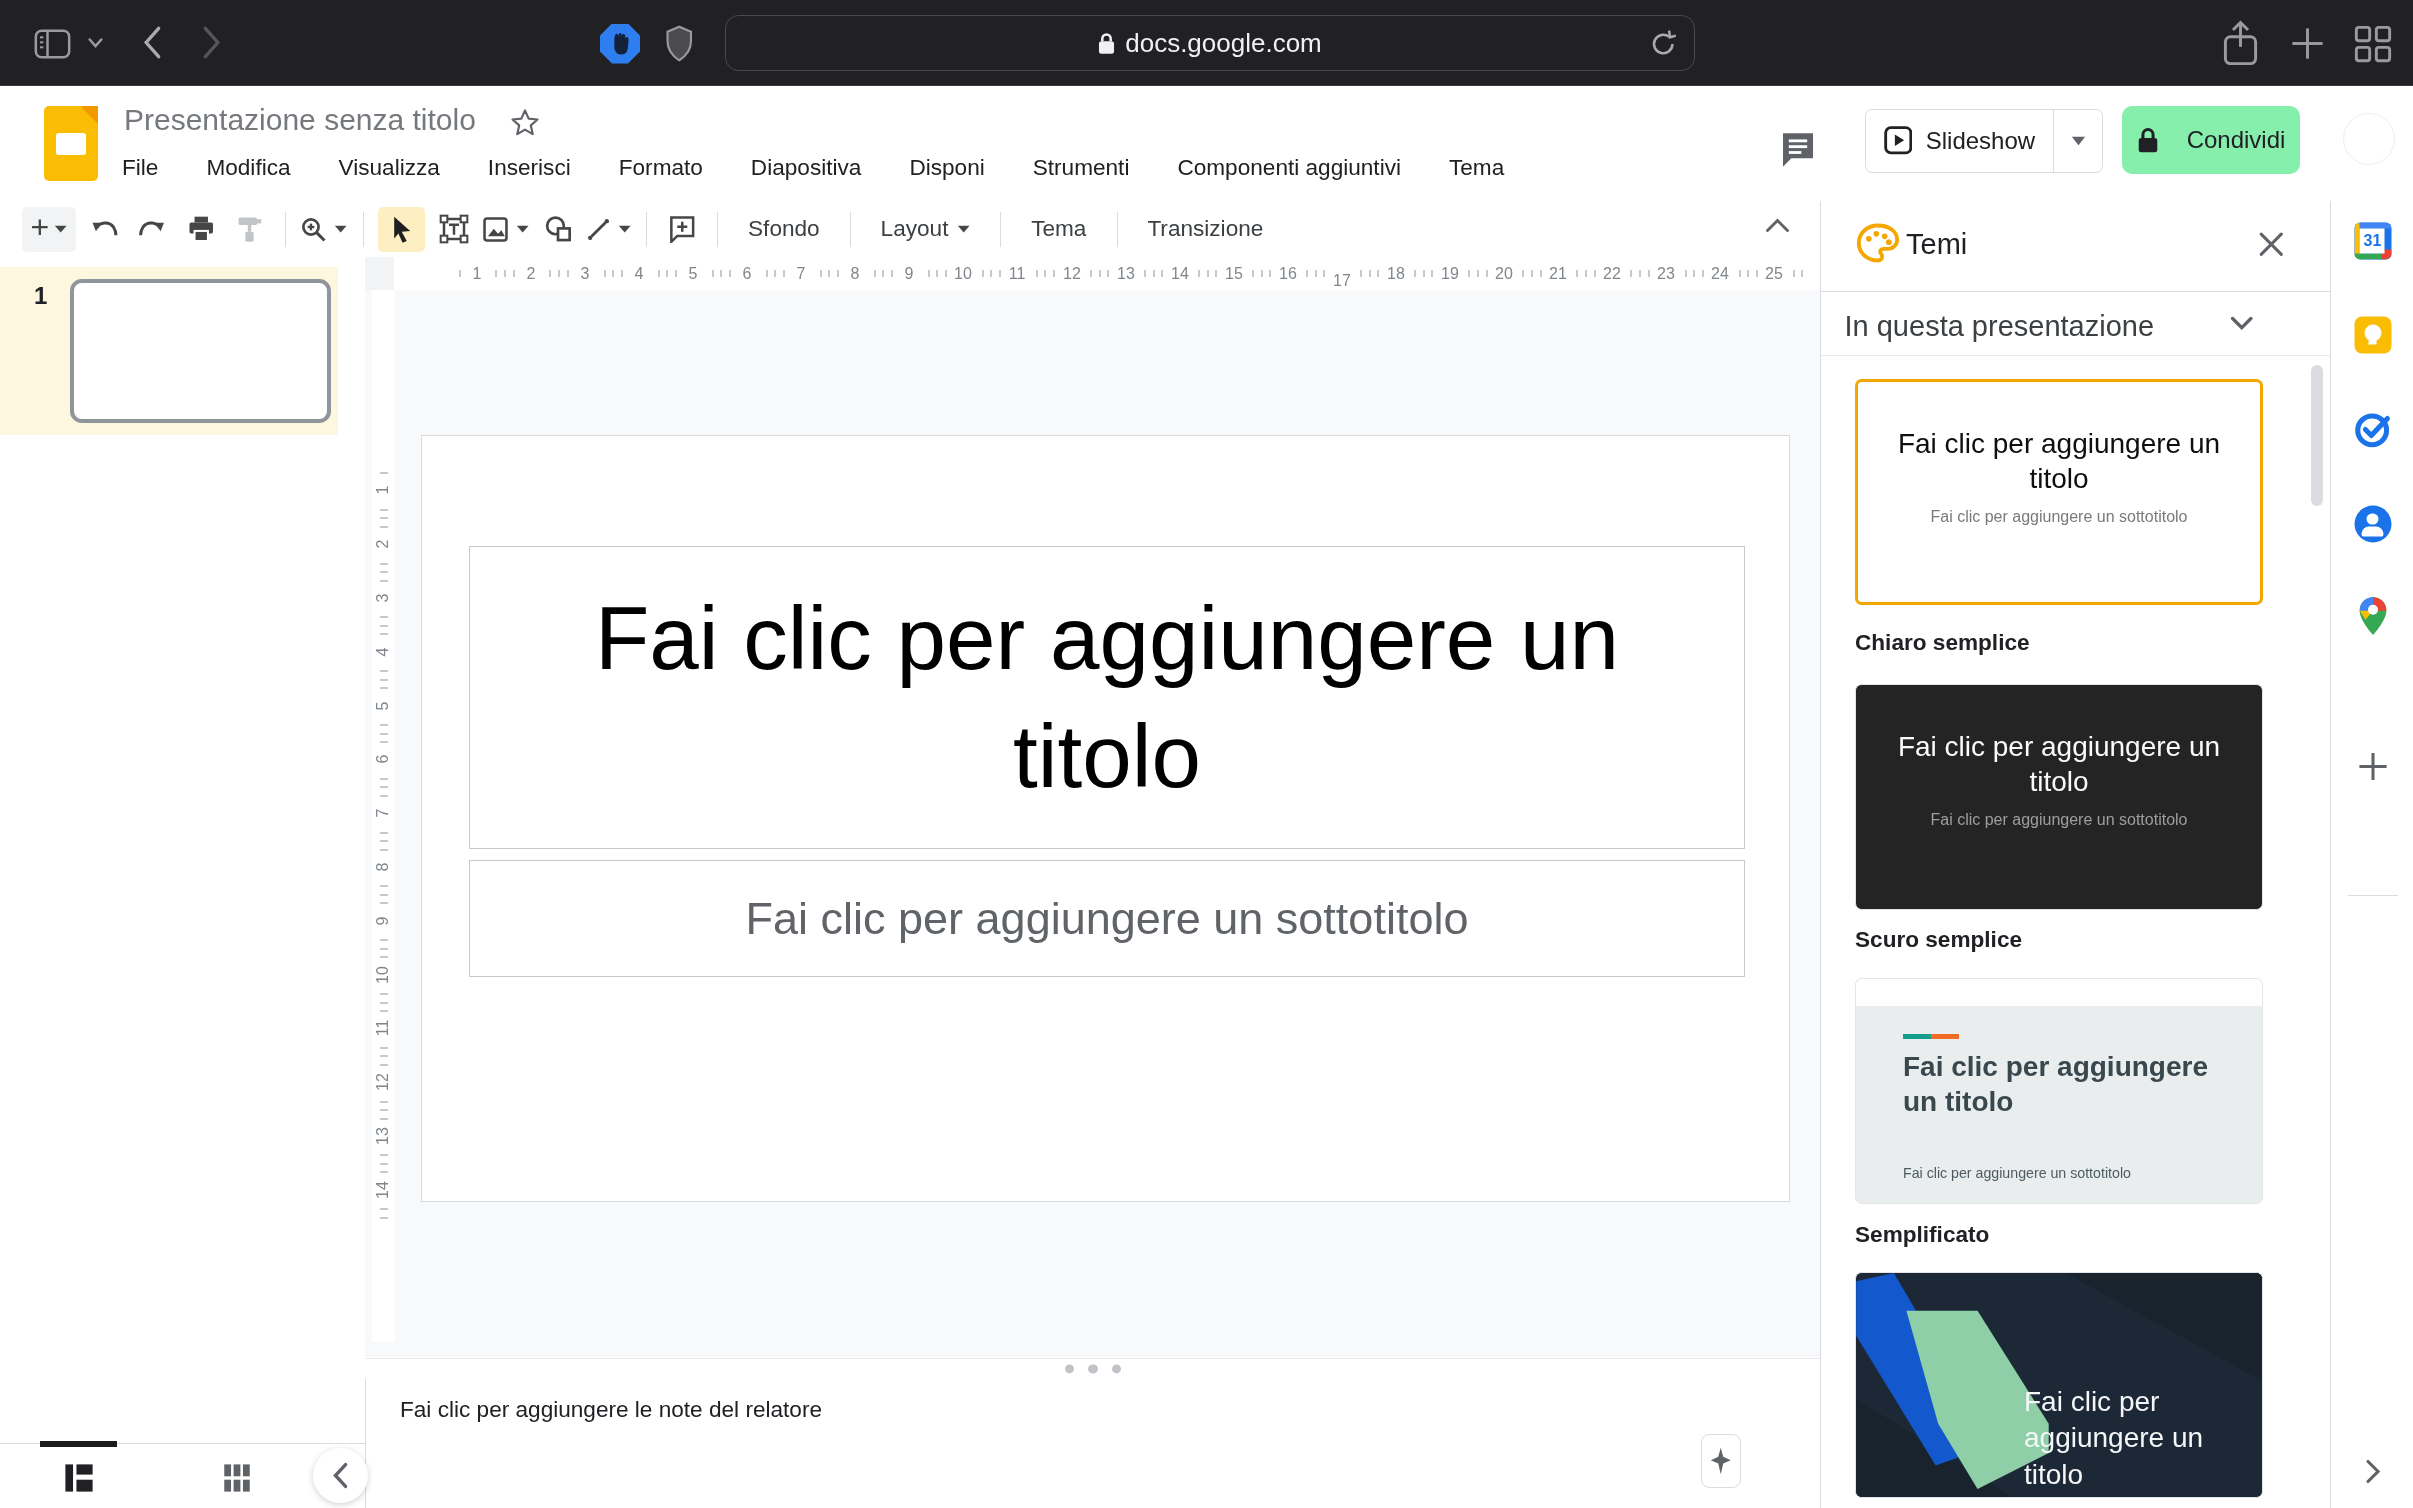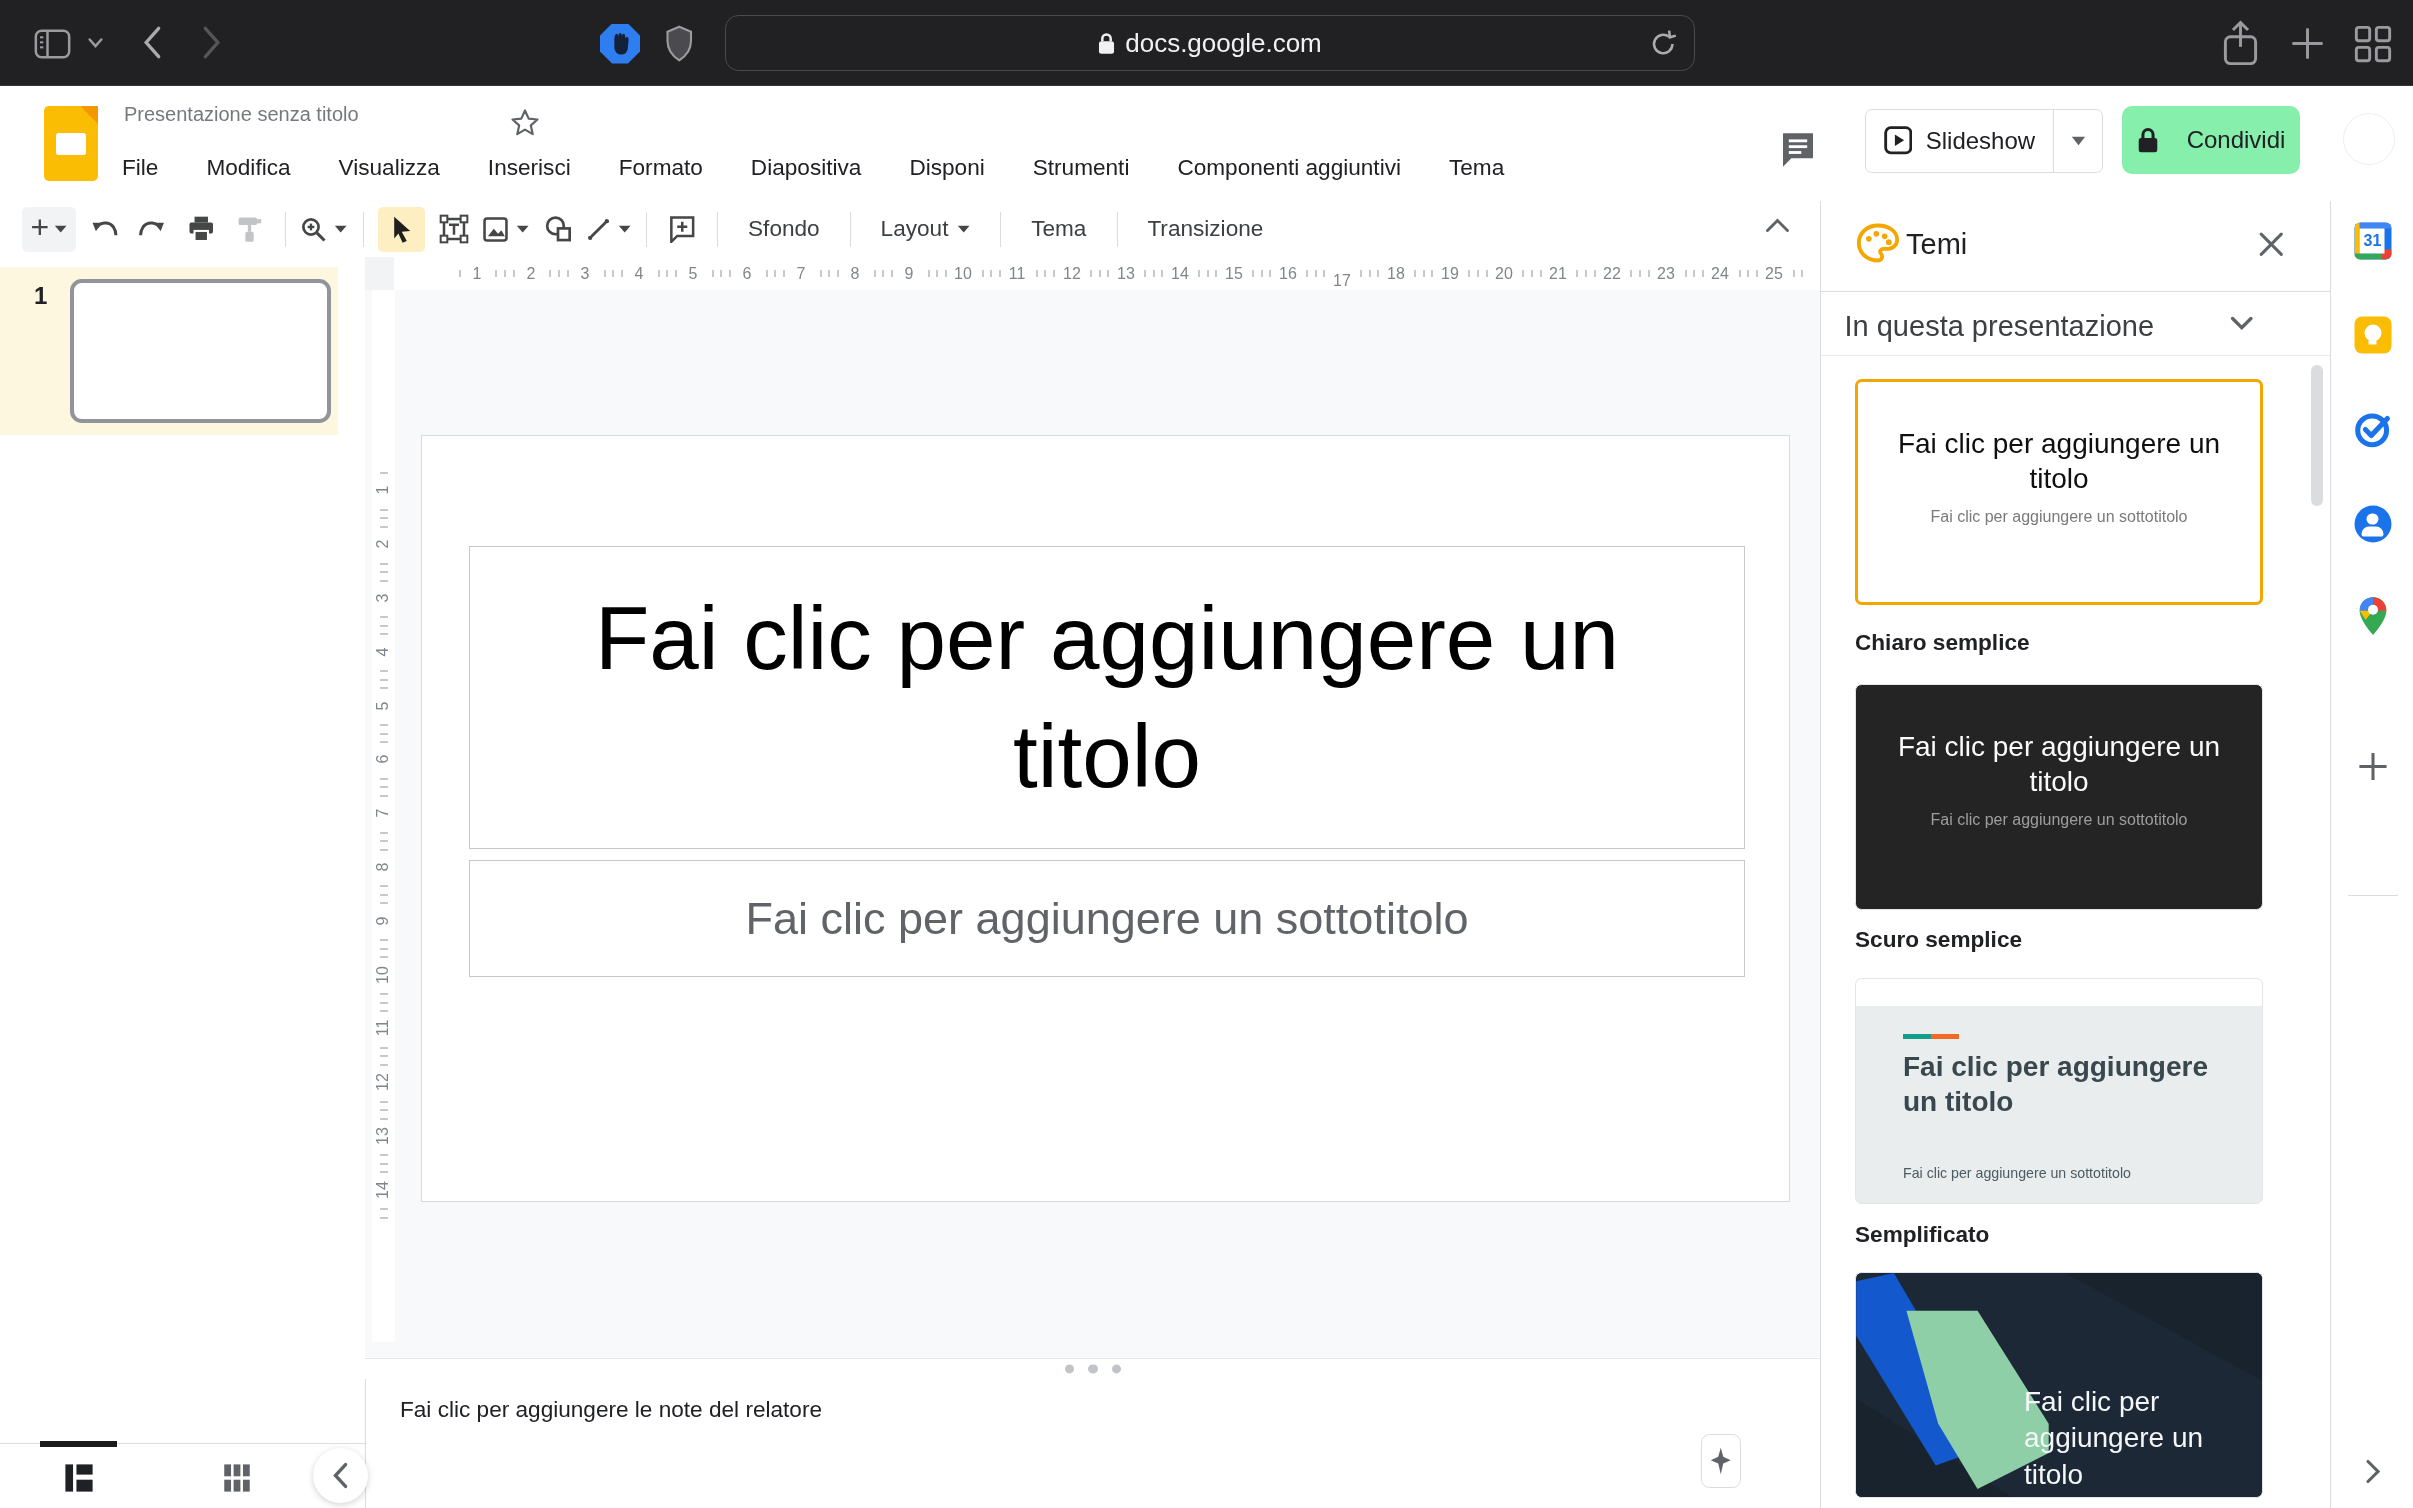--- a/index.html
+++ b/index.html
@@ -12,21 +12,21 @@
   .chrome svg { display:block; }
   .chrome-btn { position:absolute; display:flex; align-items:center; justify-content:center; }
   .urlbar { position:absolute; left:725px; top:15px; width:970px; height:56px; border:1.3px solid #4a4a4f; border-radius:13.4px; display:flex; align-items:center; justify-content:center; gap:10px; color:#f1f1f3; font-size:26px; }
   .urlbar .reload { position:absolute; right:17px; top:11.7px; }
 
   
   .appheader { position:absolute; left:0; top:86px; width:2413px; height:115px; background:#fff; }
   .slides-logo { position:absolute; left:44px; top:20px; width:54px; height:75px; background:#fbbc04; border-radius:5px; }
   .slides-logo .fold { position:absolute; right:0; top:0; width:0; height:0; border-left:18.4px solid transparent; border-top:18.4px solid #f29900; border-top-left-radius:3.4px; }
   .slides-logo .hole { position:absolute; left:11.7px; top:27px; width:30px; height:22px; background:#fff; border-radius:2.5px; }
-  .doc-title { position:absolute; left:124px; top:17px; font-size:20px; color:#75797d; }
+  .doc-title { position:absolute; left:124px; top:17px; font-size:30px; color:#75797d; }
   .star-btn { position:absolute; left:510px; top:22px; }
   .menubar { position:absolute; left:122px; top:69px; display:flex; gap:48px; font-size:22.6px; color:#202124; }
   .menubar span { cursor:default; }
   .comment-hbtn { position:absolute; left:1778px; top:44px; }
   .slideshow-btn { position:absolute; left:1865px; top:22.6px; height:64px; width:238px; background:#fff; border:1.3px solid #dadce0; border-radius:6.7px; display:flex; align-items:stretch; color:#202124; }
   .slideshow-main { flex:1; display:flex; align-items:center; justify-content:center; gap:13.4px; font-size:24px; font-weight:500; }
   .slideshow-caret { width:49px; border-left:1.3px solid #dadce0; display:flex; align-items:center; justify-content:center; }
   .share-btn { position:absolute; left:2122px; top:20px; height:68px; width:178px; background:#86efac; border-radius:10px; display:flex; align-items:center; justify-content:center; gap:28px; font-size:24px; font-weight:400; color:#202124; }
   .avatar-ghost { position:absolute; left:2343px; top:27px; width:52px; height:52px; border-radius:50%; border:1.7px solid #eceef0; }
 

